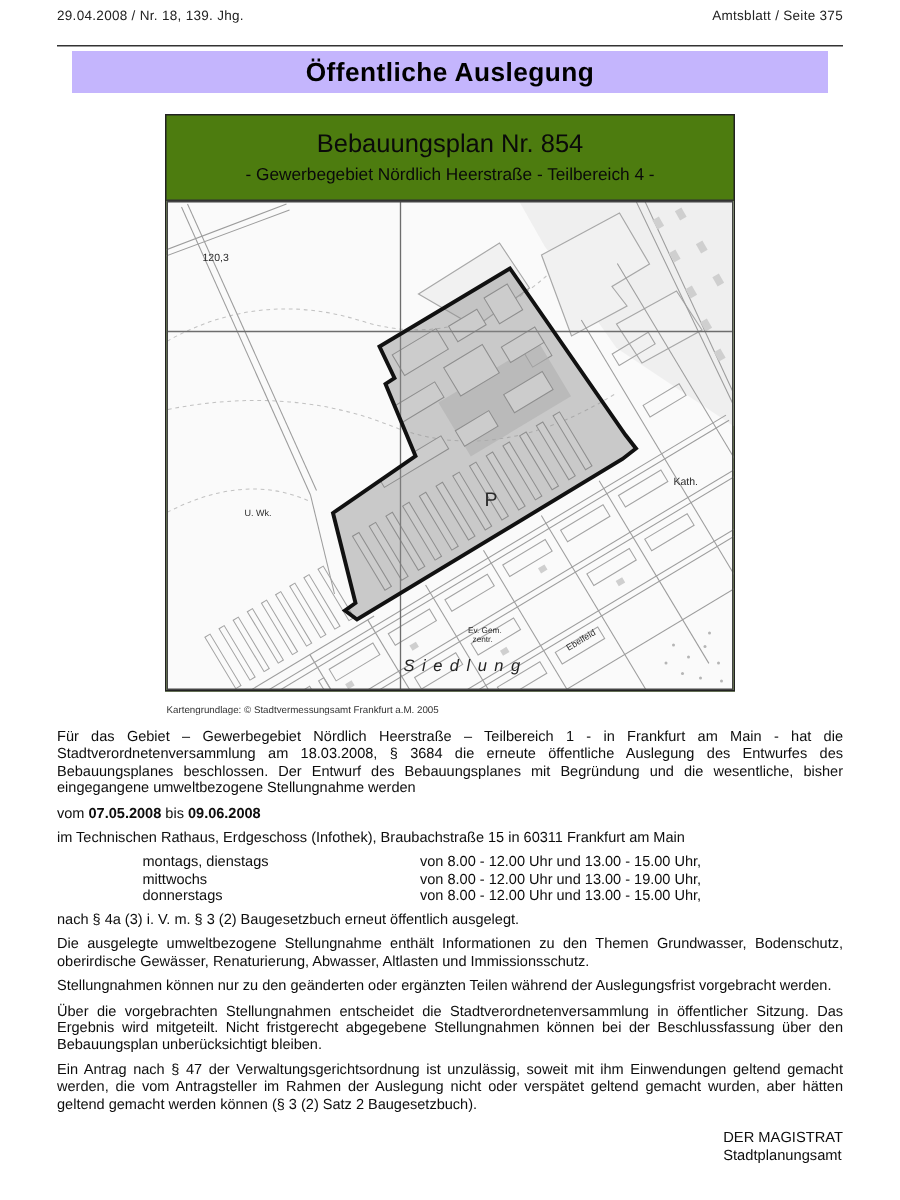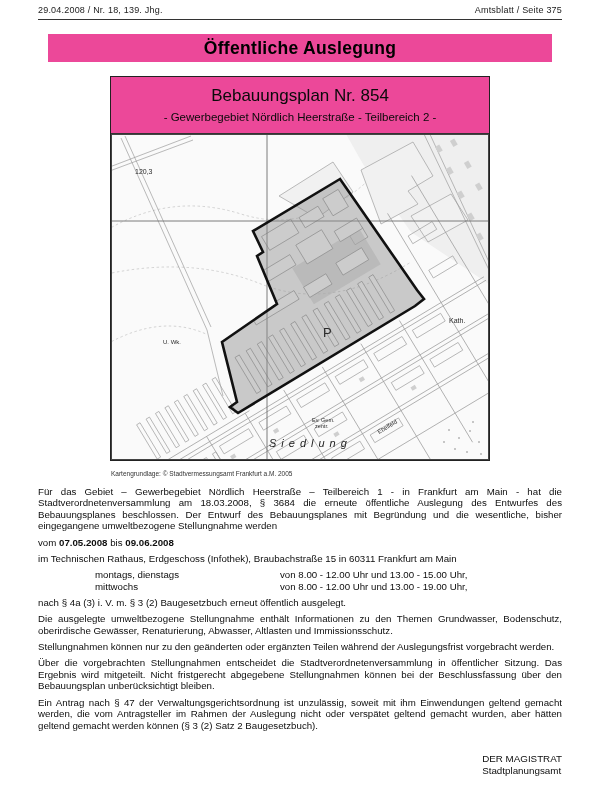--- a/index.html
+++ b/index.html
@@ -5,32 +5,32 @@
   html,body{margin:0;padding:0;background:#888;}
   .page{
     position:relative;width:600px;height:800px;margin:0 auto;background:#fff;
     font-family:"Liberation Sans",sans-serif;color:#111;overflow:hidden;
   }
   
   .masthead{
     position:absolute;left:38px;right:38px;top:5px;
     display:flex;justify-content:space-between;
     font-size:9px;color:#222;letter-spacing:.2px;
-    border-bottom:1.2px solid #333;padding-bottom:4px;
+    border-bottom:1.2px solid #333;padding-bottom:15px;
   }
   
   .banner{
     position:absolute;left:48px;right:48px;top:34px;height:28px;
-    background:#ec4899;display:flex;align-items:center;justify-content:center;
+    background:#c4b5fd;display:flex;align-items:center;justify-content:center;
   }
   .banner h1{margin:0;font-size:17.5px;font-weight:bold;color:#000;letter-spacing:.3px;}
   
   .map-box{
     position:absolute;left:110px;top:76px;width:380px;margin:0;
-    border:1.5px solid #222;background:#ec4899;box-sizing:border-box;
+    border:1.5px solid #222;background:#4d7c0f;box-sizing:border-box;
   }
   .map-title-block{text-align:center;padding:9px 4px 10px;border-bottom:1px solid #333;}
   .map-title{font-size:17px;color:#0a0a0a;margin-bottom:5px;}
   .map-subtitle{font-size:11.5px;color:#0a0a0a;}
   .map-box svg{display:block;width:100%;height:auto;}
   .map-caption{
     position:absolute;left:111px;top:470px;width:380px;
     font-size:6.5px;color:#333;
   }
   
@@ -66,21 +66,21 @@
     <span>Amtsblatt / Seite 375</span>
   </header>
 
   <div class="banner">
     <h1>Öffentliche Auslegung</h1>
   </div>
 
   <figure class="map-box">
     <div class="map-title-block">
       <div class="map-title">Bebauungsplan Nr. 854</div>
-      <div class="map-subtitle">- Gewerbegebiet Nördlich Heerstraße - Teilbereich 2 -</div>
+      <div class="map-subtitle">- Gewerbegebiet Nördlich Heerstraße - Teilbereich 4 -</div>
     </div>
 
     <svg viewBox="0 0 378 326" aria-label="city map">
       <defs>
         <clipPath id="polyclip">
           <path d="M229,45 L142,97 L152,118 L146,122 L166,170 L111,208 L126,268 L119,273 L127,279 L304,172 L313,165 L306,156 Z"></path>
         </clipPath>
       </defs>
 
       <rect x="0" y="0" width="378" height="326" fill="#fafafa"></rect>
@@ -245,20 +245,24 @@
     <table class="schedule">
       <tbody>
         <tr>
           <td class="days">montags, dienstags</td>
           <td>von 8.00 - 12.00 Uhr und 13.00 - 15.00 Uhr,</td>
         </tr>
         <tr>
           <td class="days">mittwochs</td>
           <td>von 8.00 - 12.00 Uhr und 13.00 - 19.00 Uhr,</td>
         </tr>
+        <tr>
+          <td class="days">donnerstags</td>
+          <td>von 8.00 - 12.00 Uhr und 13.00 - 15.00 Uhr,</td>
+        </tr>
       </tbody>
     </table>
     <p>nach § 4a (3) i. V. m. § 3 (2) Baugesetzbuch erneut öffentlich ausgelegt.</p>
     <p>Die ausgelegte umweltbezogene Stellungnahme enthält Informationen zu den Themen Grundwasser, Bodenschutz, oberirdische Gewässer, Renaturierung, Abwasser, Altlasten und Immissionsschutz.</p>
     <p>Stellungnahmen können nur zu den geänderten oder ergänzten Teilen während der Auslegungsfrist vorgebracht werden.</p>
     <p>Über die vorgebrachten Stellungnahmen entscheidet die Stadtverordnetenversammlung in öffentlicher Sitzung. Das Ergebnis wird mitgeteilt. Nicht fristgerecht abgegebene Stellungnahmen können bei der Beschlussfassung über den Bebauungsplan unberücksichtigt bleiben.</p>
     <p>Ein Antrag nach § 47 der Verwaltungsgerichtsordnung ist unzulässig, soweit mit ihm Einwendungen geltend gemacht werden, die vom Antragsteller im Rahmen der Auslegung nicht oder verspätet geltend gemacht wurden, aber hätten geltend gemacht werden können (§ 3 (2) Satz 2 Baugesetzbuch).</p>
   </main>
 
   <footer class="signature">

